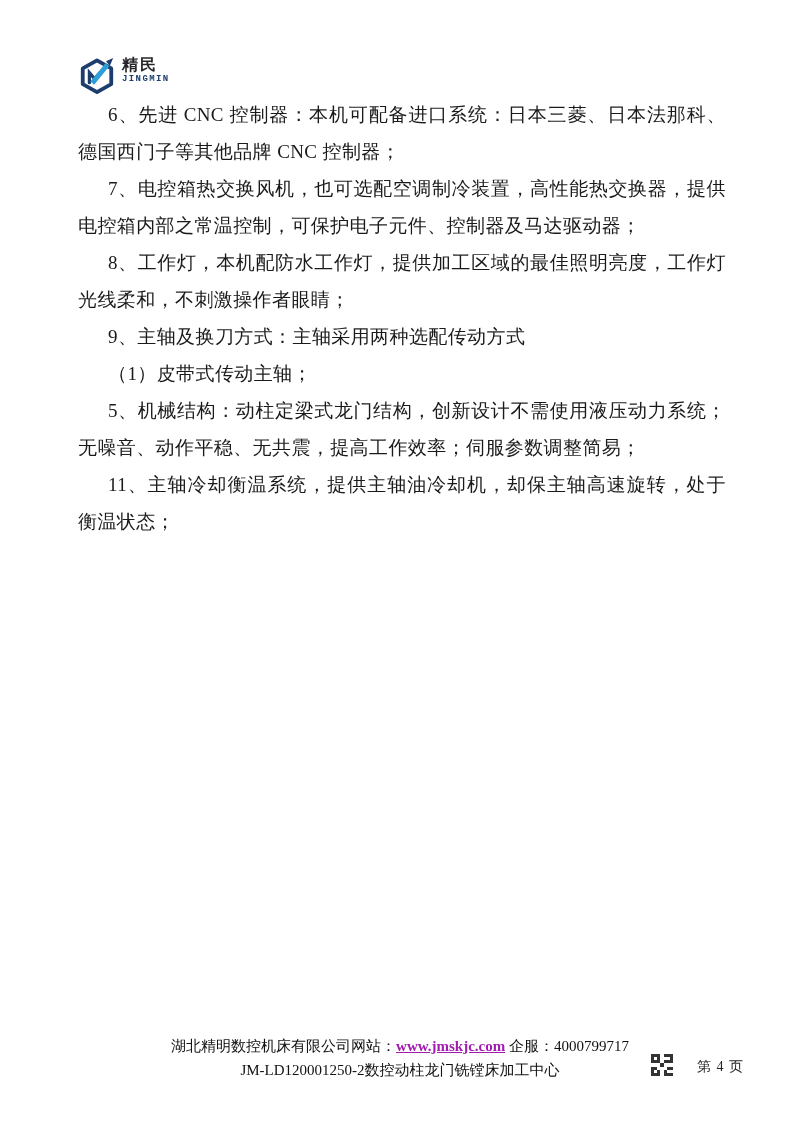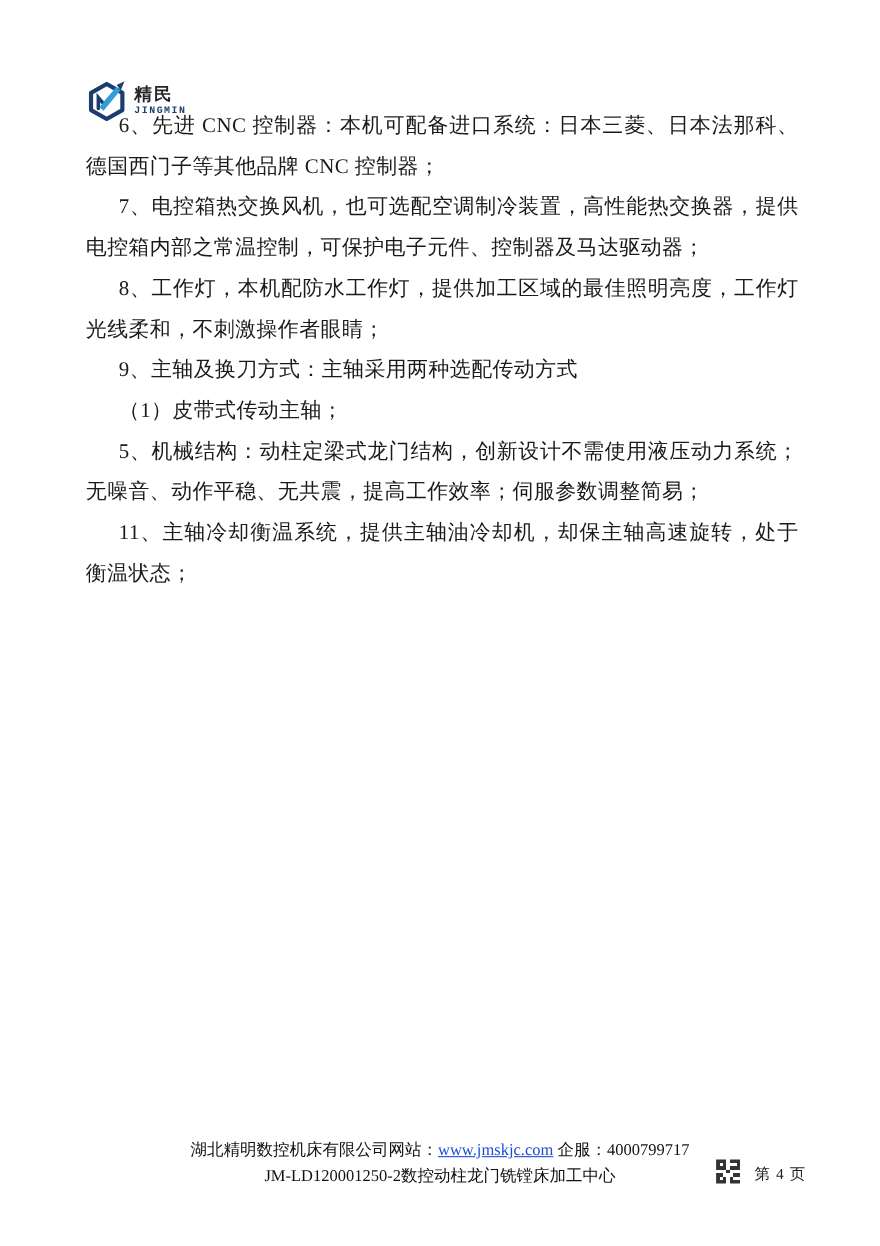--- a/index.html
+++ b/index.html
@@ -9,21 +9,21 @@
     margin:0 auto;
     background:#ffffff;
     font-family:"Liberation Serif","DejaVu Serif",serif;
     color:#1a1a1a;
     overflow:hidden;
   }
 
   
   .logo {
     position:absolute; left:78px; top:57px;
-    display:flex; align-items:center; gap:6px;margin-top:16px;
+    display:flex; gap:6px;
   }
   .logo-mark svg { display:block; }
   .logo-text { display:flex; flex-direction:column; line-height:1; }
   .logo-cn {
     font-family:"Liberation Sans","DejaVu Sans",sans-serif;
     font-size:16px; font-weight:bold; color:#26262a; letter-spacing:2px;
   }
   .logo-en {
     font-family:Liberation Mono, monospace;
     font-size:9px; font-weight:bold; color:#1c3d6e; letter-spacing:1.4px;
@@ -38,27 +38,27 @@
   }
   .content p { margin:0; text-indent:30px; }
 
   
   .footer-center {
     position:absolute; left:0; top:1035px; width:800px;
     text-align:center; font-size:15px; line-height:23.5px;
     color:#111;
   }
   .footer-link {
-    color:#1d4ed8; text-decoration:underline; cursor:pointer;
+    color:#a21caf; text-decoration:underline; cursor:pointer;font-weight:bold;
   }
   .footer-sp { white-space:pre; }
 
   .page-num {
     position:absolute; left:651px; top:1054px;
-    display:flex; align-items:center; gap:13px;
+    display:flex; align-items:center; gap:24px;
   }
   .qr { width:22px; height:22px; }
   .page-label { font-size:14px; color:#222; letter-spacing:1px; }
 </style>
 </head>
 <body>
 
 <div class="page">
 
   <div class="logo">

